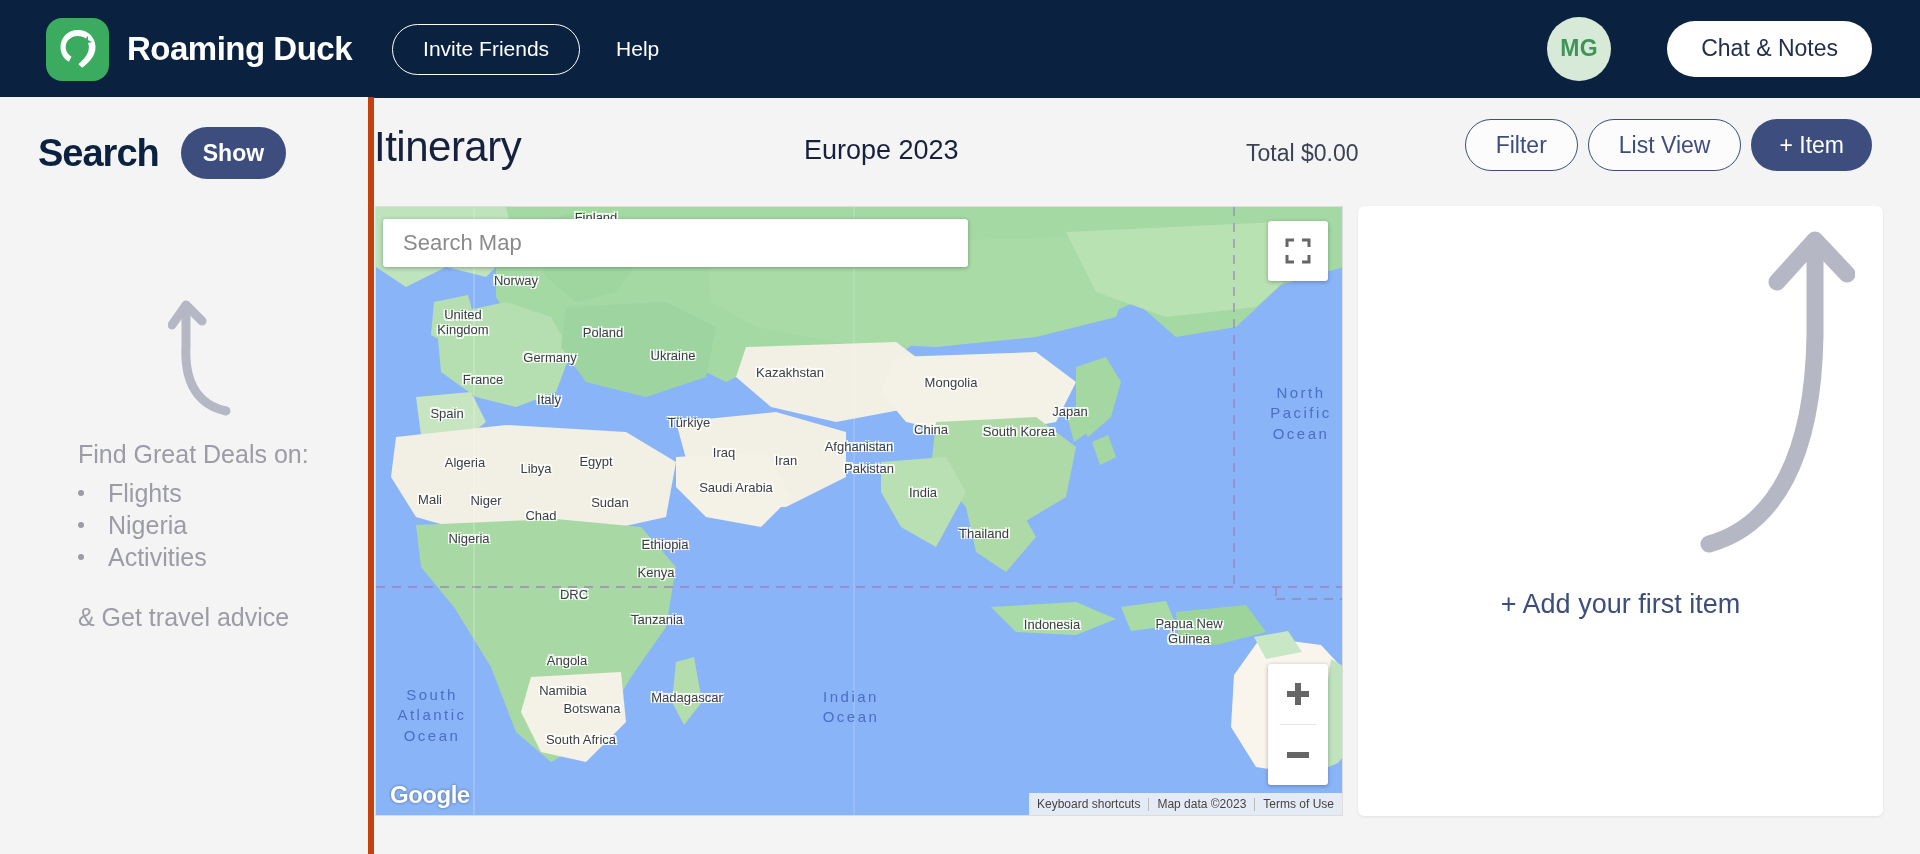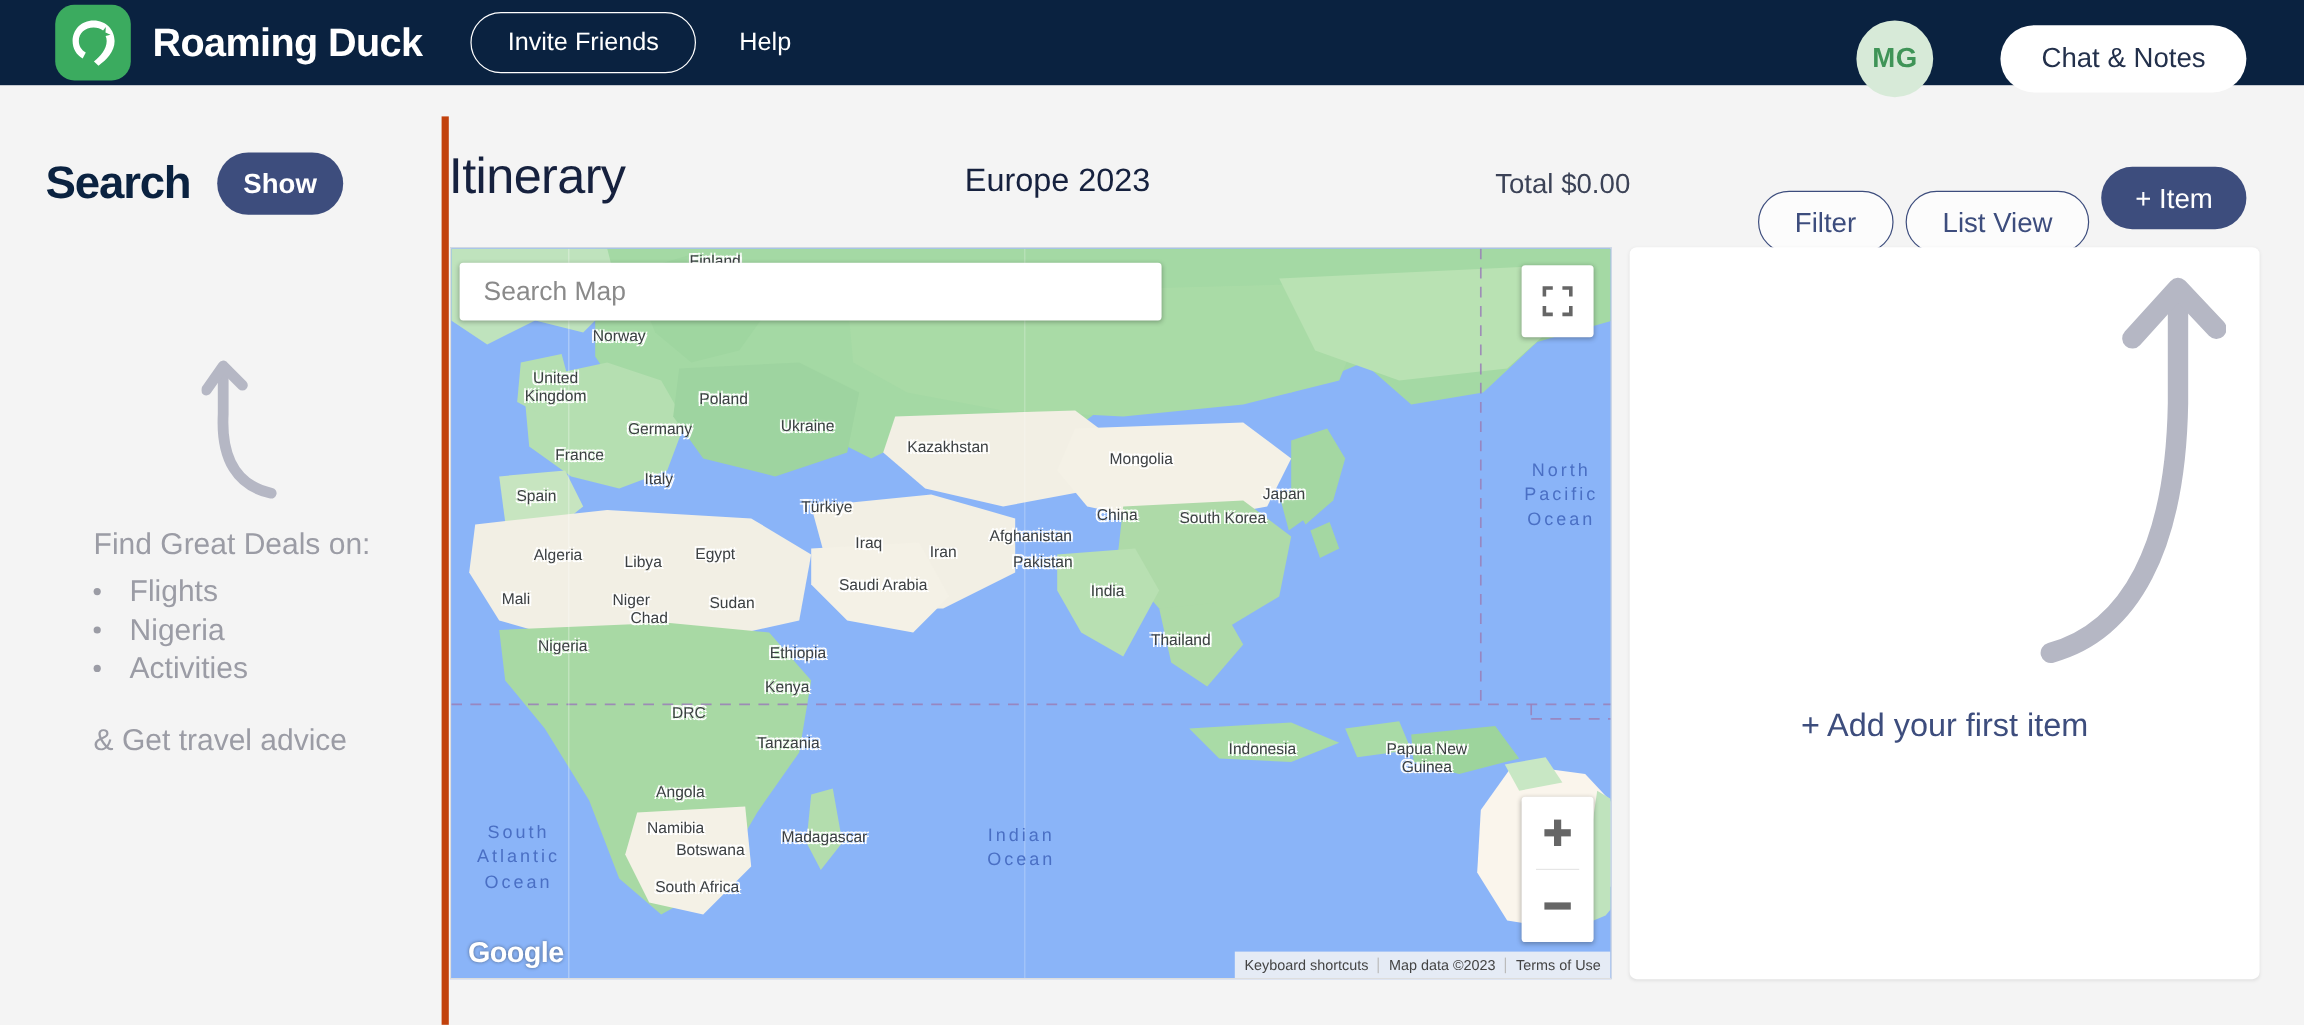--- a/index.html
+++ b/index.html
@@ -6,21 +6,21 @@
   html, body {
     width: 1920px; height: 854px;
     overflow: hidden;
     background: #f4f4f4;
     font-family: "Liberation Sans", sans-serif;
   }
 
   
   .topbar {
     position: absolute; left: 0; top: 0;
-    width: 1920px; height: 71px;
+    width: 1920px; height: 98px;
     background: #0a2240;
     display: flex; align-items: center;
   }
   .brand { display: flex; align-items: center; margin-left: 46px; }
   .logo-tile {
     width: 63px; height: 63px; border-radius: 16px;
     background: #3bab5f;
     display: flex; align-items: center; justify-content: center;
     flex: none;
   }
@@ -117,21 +117,21 @@
     font-size: 23px; color: #3b4256; white-space: nowrap;
   }
   .hdr-actions {
     position: absolute; right: 48px; top: 22px;
     display: flex; align-items: center; gap: 10px;
   }
   .ghost-btn {
     height: 52px; border: 1.2px solid #3d4d7d; border-radius: 26px;
     background: #fcfcfc; color: #3d4d7d; font-size: 23px;
     display: flex; align-items: center; justify-content: center;
-    padding: 0 30px; white-space: nowrap; margin-top: 40px;
+    padding: 0 30px; white-space: nowrap;
   }
   .solid-btn {
     height: 52px; border-radius: 26px;
     background: #3d4d7d; color: #ffffff; font-size: 23px;
     display: flex; align-items: center; justify-content: center;
     padding: 0 28px; white-space: nowrap;
   }
 
   
   .map-panel {
@@ -408,21 +408,21 @@
       <div class="map-label" style="left: 483px; top: 239px;">Afghanistan</div>
       <div class="map-label" style="left: 348px; top: 245px;">Iraq</div>
       <div class="map-label" style="left: 410px; top: 253px;">Iran</div>
       <div class="map-label" style="left: 89px; top: 255px;">Algeria</div>
       <div class="map-label" style="left: 160px; top: 261px;">Libya</div>
       <div class="map-label" style="left: 220px; top: 254px;">Egypt</div>
       <div class="map-label" style="left: 493px; top: 261px;">Pakistan</div>
       <div class="map-label" style="left: 360px; top: 280px;">Saudi Arabia</div>
       <div class="map-label" style="left: 547px; top: 285px;">India</div>
       <div class="map-label" style="left: 54px; top: 292px;">Mali</div>
-      <div class="map-label" style="left: 110px; top: 293px; margin-left: 40px;">Niger</div>
+      <div class="map-label" style="left: 110px; top: 293px;">Niger</div>
       <div class="map-label" style="left: 234px; top: 295px;">Sudan</div>
       <div class="map-label" style="left: 165px; top: 308px;">Chad</div>
       <div class="map-label" style="left: 608px; top: 326px;">Thailand</div>
       <div class="map-label" style="left: 93px; top: 331px;">Nigeria</div>
       <div class="map-label" style="left: 289px; top: 337px;">Ethiopia</div>
       <div class="map-label" style="left: 280px; top: 365px;">Kenya</div>
       <div class="map-label" style="left: 198px; top: 387px;">DRC</div>
       <div class="map-label" style="left: 281px; top: 412px;">Tanzania</div>
       <div class="map-label" style="left: 676px; top: 417px;">Indonesia</div>
       <div class="map-label" style="left: 813px; top: 424px;">Papua New<br>Guinea</div>

